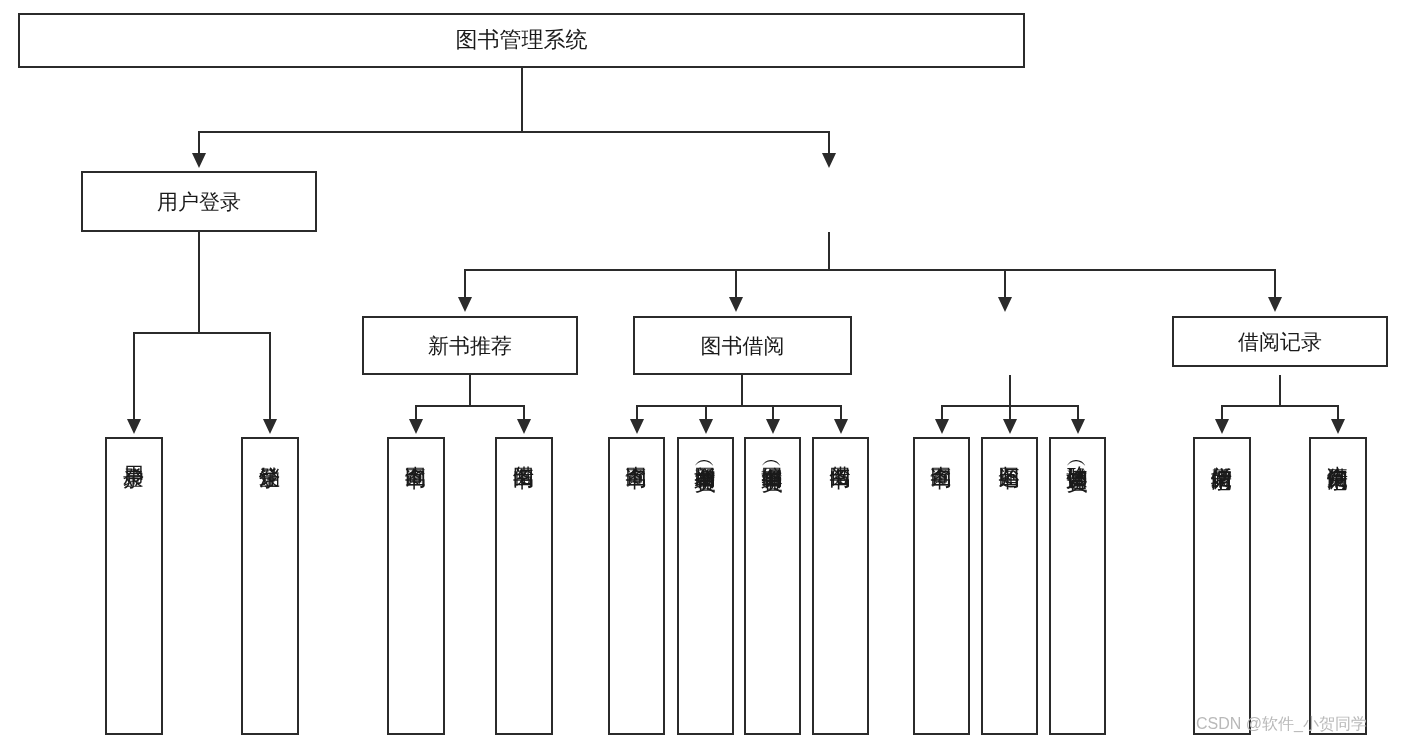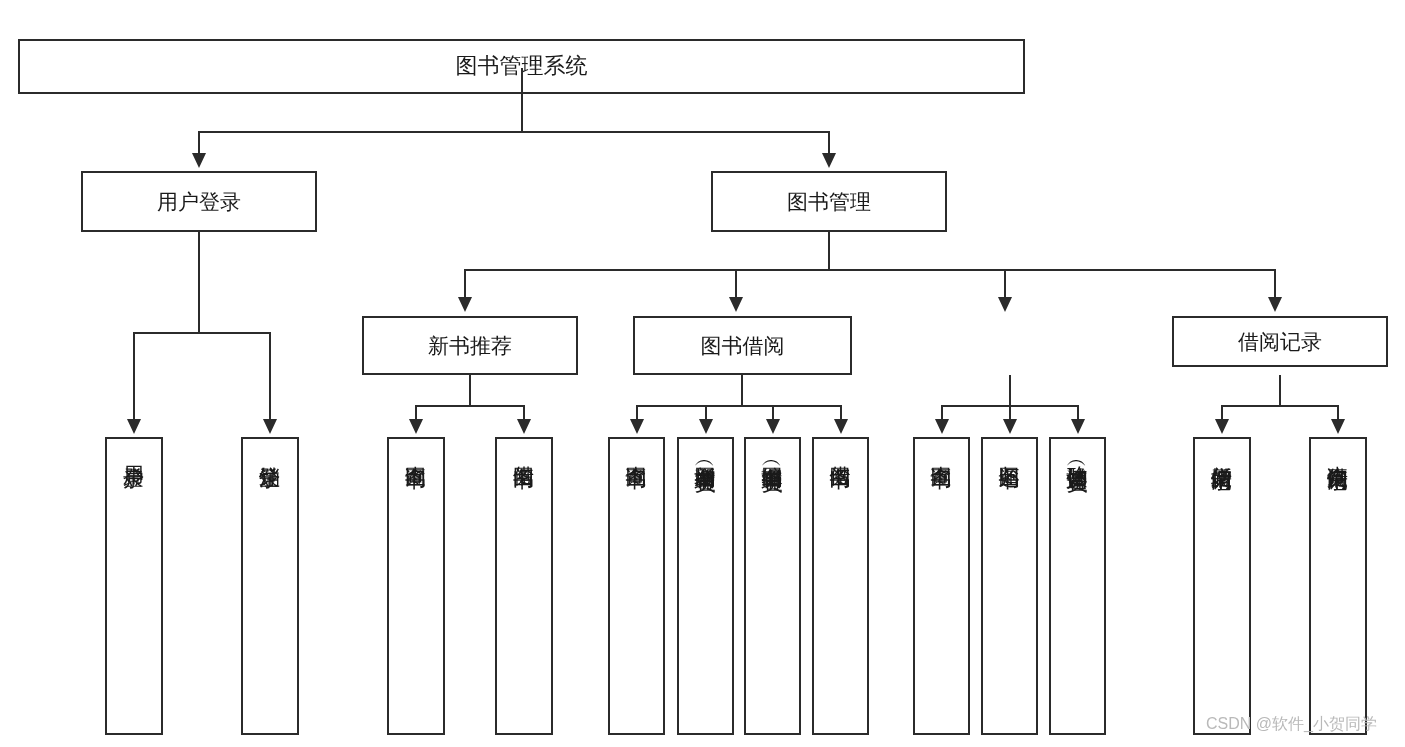--- a/index.html
+++ b/index.html
@@ -77,49 +77,45 @@
 
   
   #watermark {
     position: absolute;
     left: 1196px;
     top: 714px;
     font-size: 16px;
     color: #b9b9b9;
     white-space: nowrap;
     user-select: none;
-    padding-left: 10px;
   }
 </style>
 </head>
 <body>
 
 <div id="canvas">
 
-  <div class="node h-node" id="node-root" style="left:18px; top:13px; width:1007px; height:55px;margin-top:26px;">
+  <div class="node h-node" id="node-root" style="left:18px; top:13px; width:1007px; height:55px;">
     <span class="node-label">图书管理系统</span>
   </div>
 
   <div class="line vline" style="left:521px; top:68px; width:2px; height:64px;"></div>
 
   <div class="line hline" style="left:198px; top:131px; width:632px; height:2px;"></div>
 
   <div class="line vline" style="left:198px; top:131px; width:2px; height:24px;"></div>
   <div class="arrow" style="left:192px; top:153px;"></div>
 
   <div class="line vline" style="left:828px; top:131px; width:2px; height:24px;"></div>
   <div class="arrow" style="left:822px; top:153px;"></div>
 
   <div class="node h-node" style="left:81px; top:171px; width:236px; height:61px;">
     <span class="node-label">用户登录</span>
   </div>
 
-  <div class="node h-node" style="left:711px; top:171px; width:236px; height:61px;">
-    <span class="node-label">图书管理</span>
-  </div>
 
   <div class="line vline" style="left:198px; top:232px; width:2px; height:101px;"></div>
   <div class="line hline" style="left:133px; top:332px; width:138px; height:2px;"></div>
   <div class="line vline" style="left:133px; top:332px; width:2px; height:89px;"></div>
   <div class="arrow" style="left:127px; top:419px;"></div>
   <div class="line vline" style="left:269px; top:332px; width:2px; height:89px;"></div>
   <div class="arrow" style="left:263px; top:419px;"></div>
 
   <div class="line vline" style="left:828px; top:232px; width:2px; height:38px;"></div>
   <div class="line hline" style="left:464px; top:269px; width:812px; height:2px;"></div>

